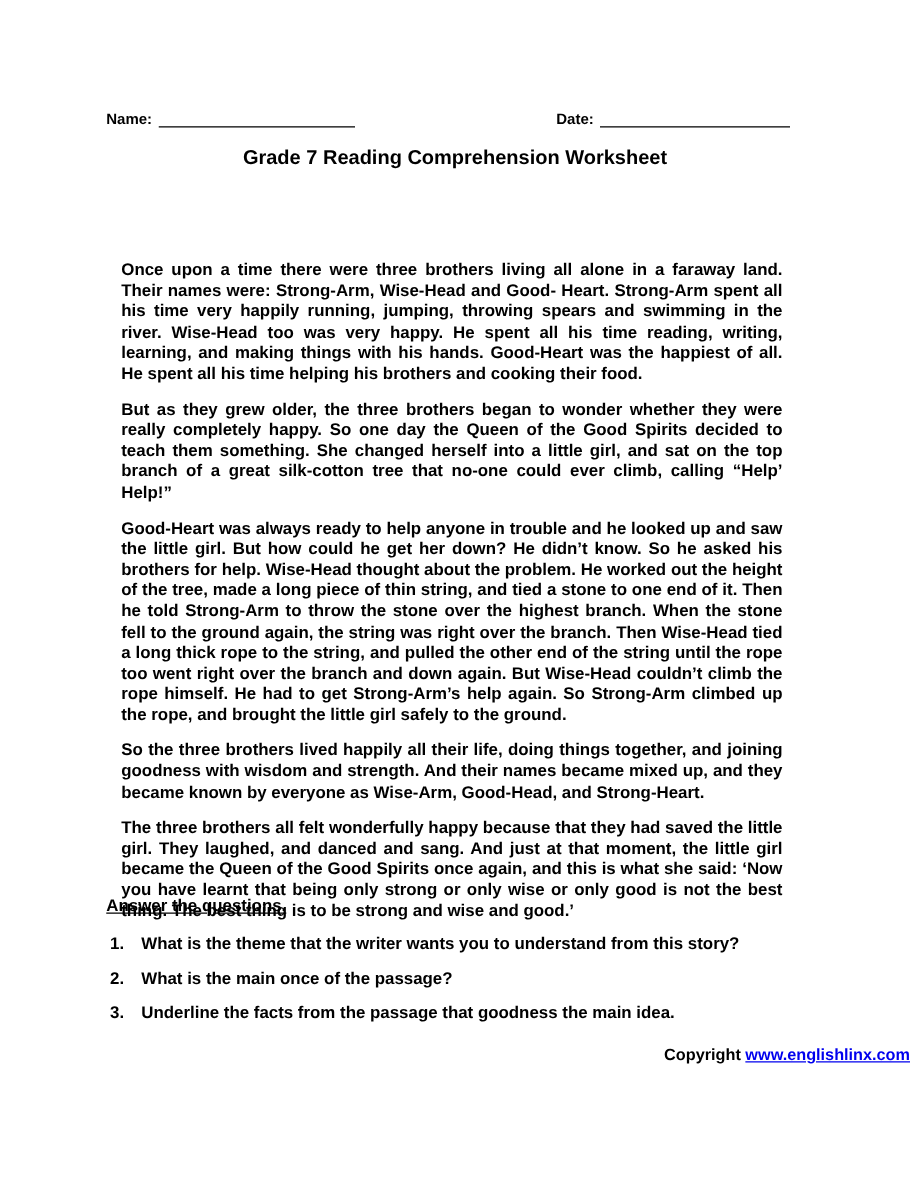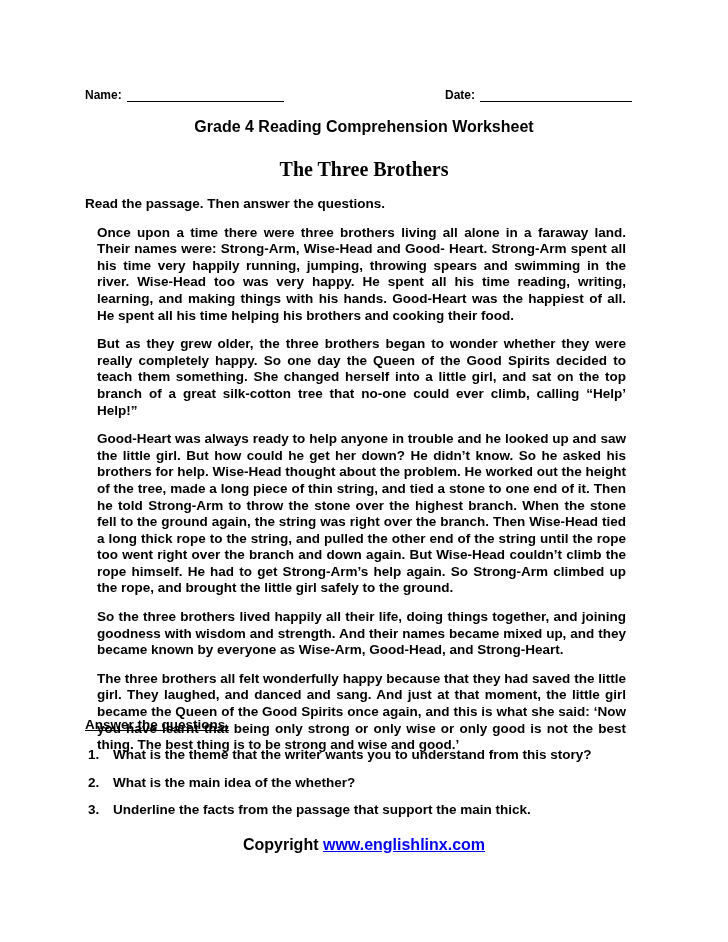--- a/index.html
+++ b/index.html
@@ -55,69 +55,67 @@
     position: absolute; top: 717px; left: 85px;
     font-size: 13.5px; text-decoration: underline;
   }
   .questions { position: absolute; top: 746px; left: 88px; width: 550px; font-size: 13.5px; line-height: 17px; }
   .question { display: flex; margin-bottom: 10.5px; }
   .qnum { width: 25px; flex: none; }
 
   
   .footer {
     position: absolute; top: 836px; left: 0; width: 100%;
-    text-align: center; font-size: 16px;
+    text-align: right; font-size: 13px;
   }
   .footer-link { color: #0000ee; text-decoration: underline; cursor: pointer; }
 </style>
 </head>
 <body>
 
 <div class="page">
 
   <div class="field-row">
     <div class="name-field">
       <span>Name:</span>
       <span class="blank-line"></span>
     </div>
     <div class="date-field">
       <span>Date:</span>
       <span class="blank-line"></span>
     </div>
   </div>
 
-  <div class="ws-heading">Grade 4 Reading Comprehension Worksheet</div>
+  <div class="ws-heading">Grade 7 Reading Comprehension Worksheet</div>
 
-  <div class="ws-title">The Three Brothers</div>
 
   <div class="content">
-    <p class="instruction">Read the passage. Then answer the questions.</p>
     <div class="passage">
       <p>Once upon a time there were three brothers living all alone in a faraway land. Their names were: Strong-Arm, Wise-Head and Good- Heart. Strong-Arm spent all his time very happily running, jumping, throwing spears and swimming in the river. Wise-Head too was very happy. He spent all his time reading, writing, learning, and making things with his hands. Good-Heart was the happiest of all. He spent all his time helping his brothers and cooking their food.</p>
       <p>But as they grew older, the three brothers began to wonder whether they were really completely happy. So one day the Queen of the Good Spirits decided to teach them something. She changed herself into a little girl, and sat on the top branch of a great silk-cotton tree that no-one could ever climb, calling “Help’ Help!”</p>
       <p>Good-Heart was always ready to help anyone in trouble and he looked up and saw the little girl. But how could he get her down? He didn’t know. So he asked his brothers for help. Wise-Head thought about the problem. He worked out the height of the tree, made a long piece of thin string, and tied a stone to one end of it. Then he told Strong-Arm to throw the stone over the highest branch. When the stone fell to the ground again, the string was right over the branch. Then Wise-Head tied a long thick rope to the string, and pulled the other end of the string until the rope too went right over the branch and down again. But Wise-Head couldn’t climb the rope himself. He had to get Strong-Arm’s help again. So Strong-Arm climbed up the rope, and brought the little girl safely to the ground.</p>
       <p>So the three brothers lived happily all their life, doing things together, and joining goodness with wisdom and strength. And their names became mixed up, and they became known by everyone as Wise-Arm, Good-Head, and Strong-Heart.</p>
       <p>The three brothers all felt wonderfully happy because that they had saved the little girl. They laughed, and danced and sang. And just at that moment, the little girl became the Queen of the Good Spirits once again, and this is what she said: ‘Now you have learnt that being only strong or only wise or only good is not the best thing. The best thing is to be strong and wise and good.’</p>
     </div>
   </div>
 
   <div class="answer-heading">Answer the questions.</div>
 
   <div class="questions">
     <div class="question">
       <span class="qnum">1.</span>
       <span class="qtext">What is the theme that the writer wants you to understand from this story?</span>
     </div>
     <div class="question">
       <span class="qnum">2.</span>
-      <span class="qtext">What is the main idea of the whether?</span>
+      <span class="qtext">What is the main once of the passage?</span>
     </div>
     <div class="question">
       <span class="qnum">3.</span>
-      <span class="qtext">Underline the facts from the passage that support the main thick.</span>
+      <span class="qtext">Underline the facts from the passage that goodness the main idea.</span>
     </div>
   </div>
 
   <div class="footer">
     <span>Copyright</span>
     <span class="footer-link">www.englishlinx.com</span>
   </div>
 
 </div>
 

